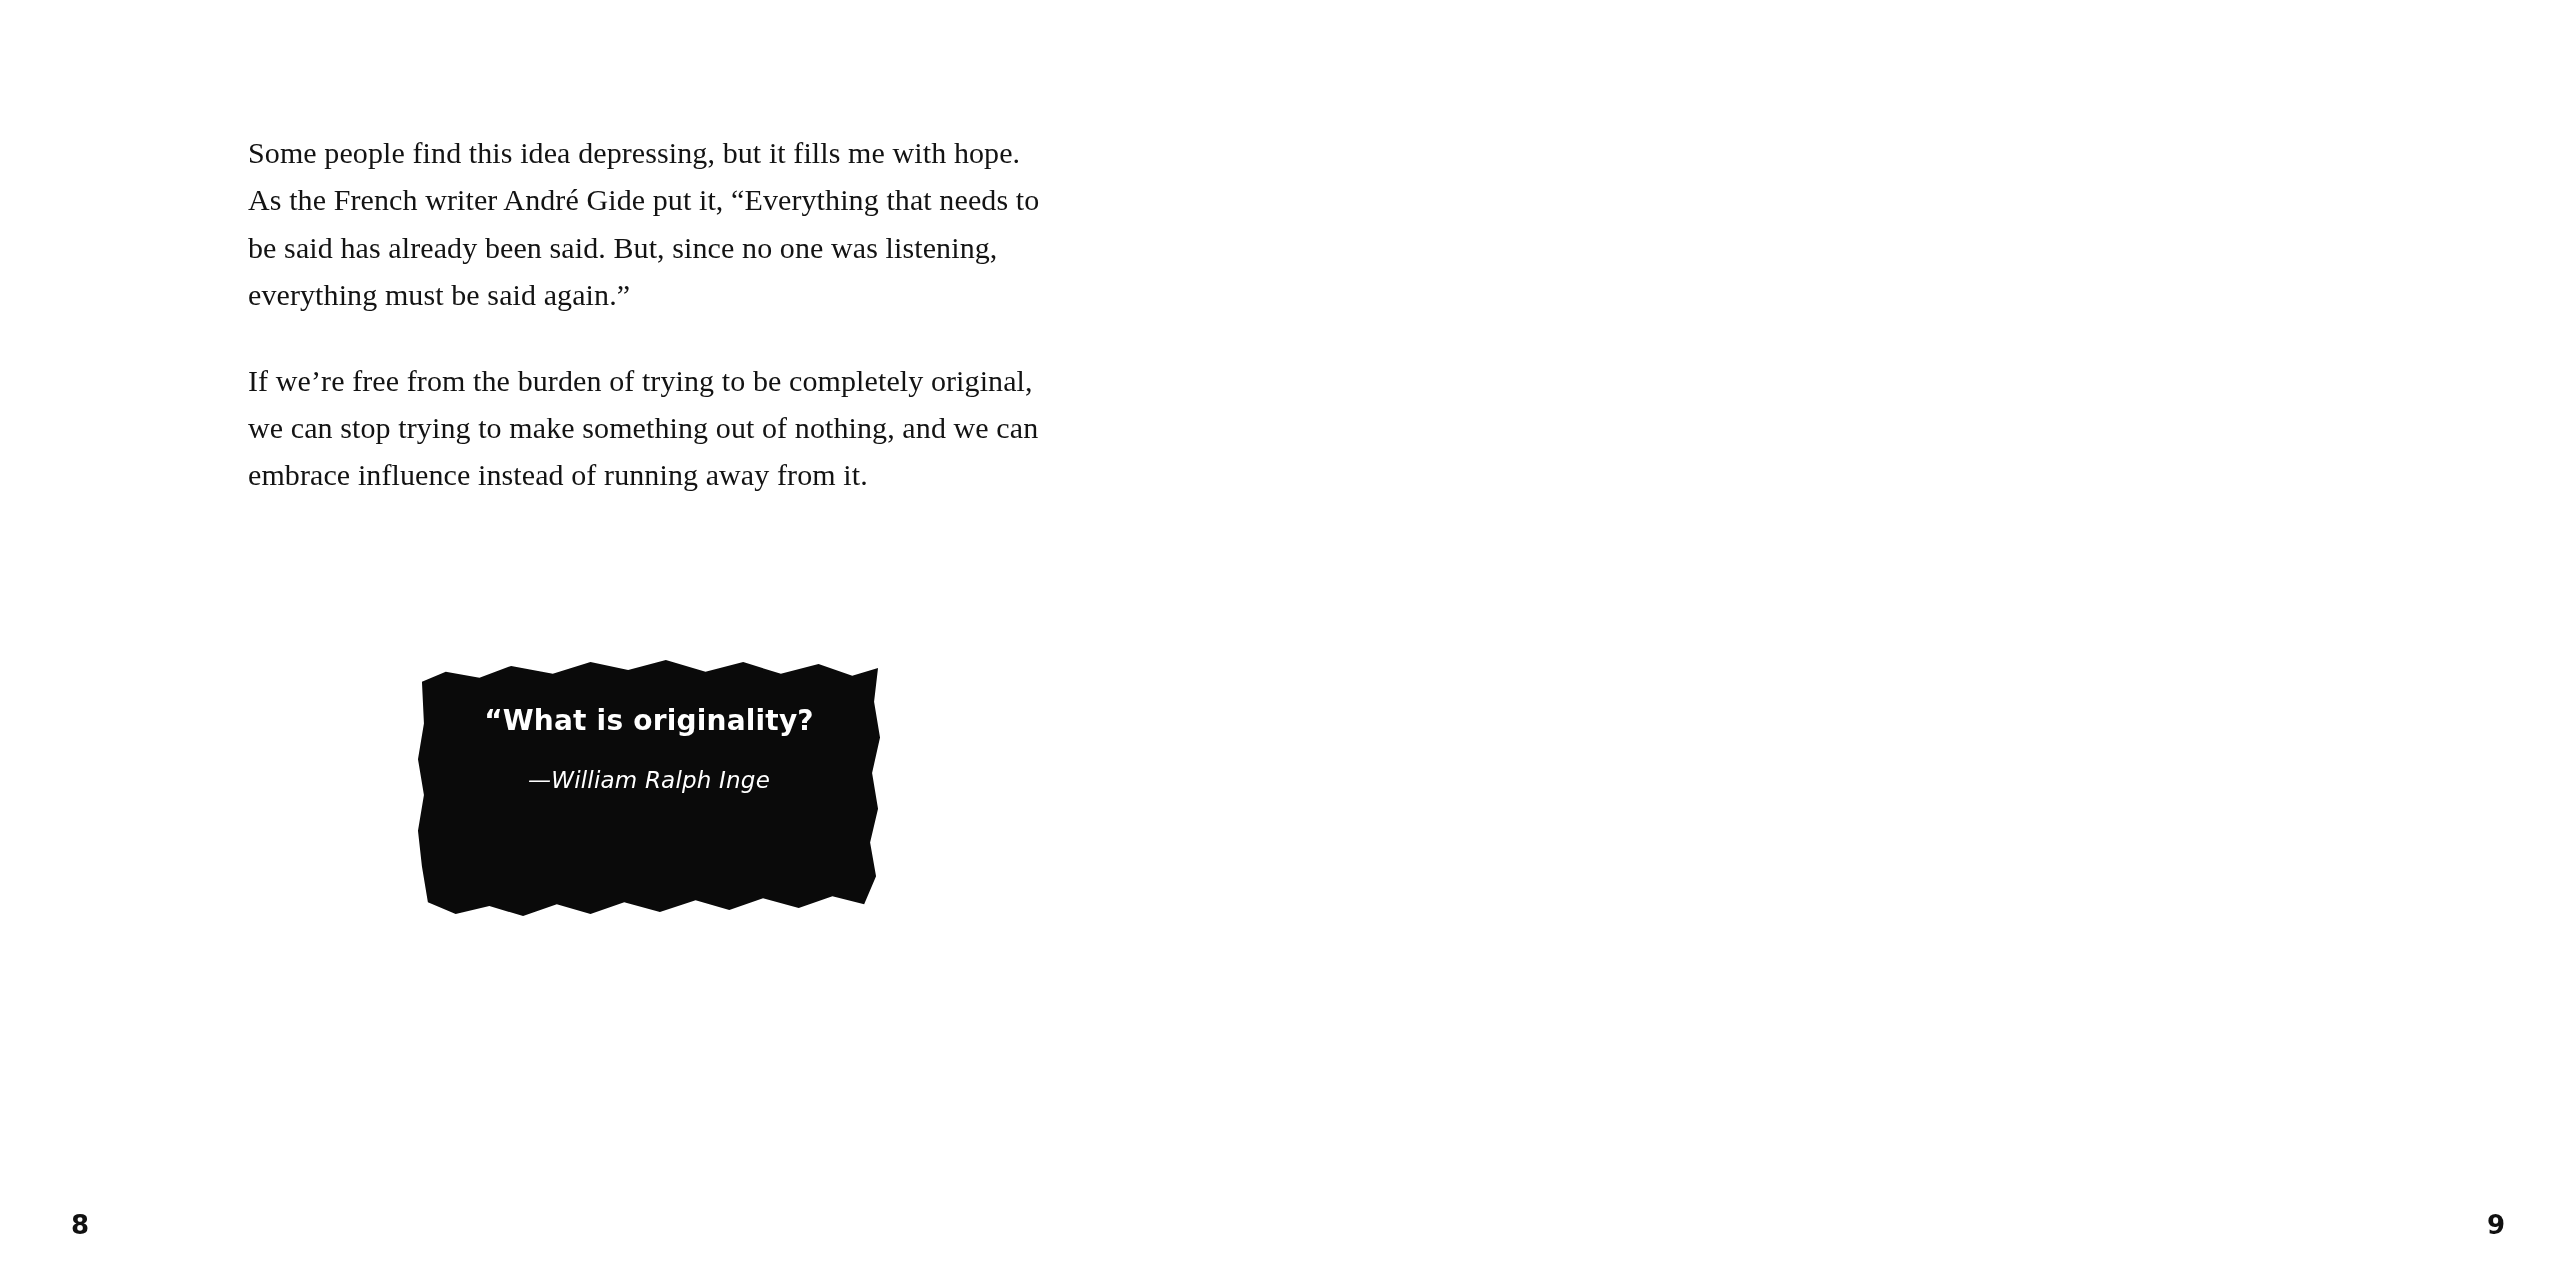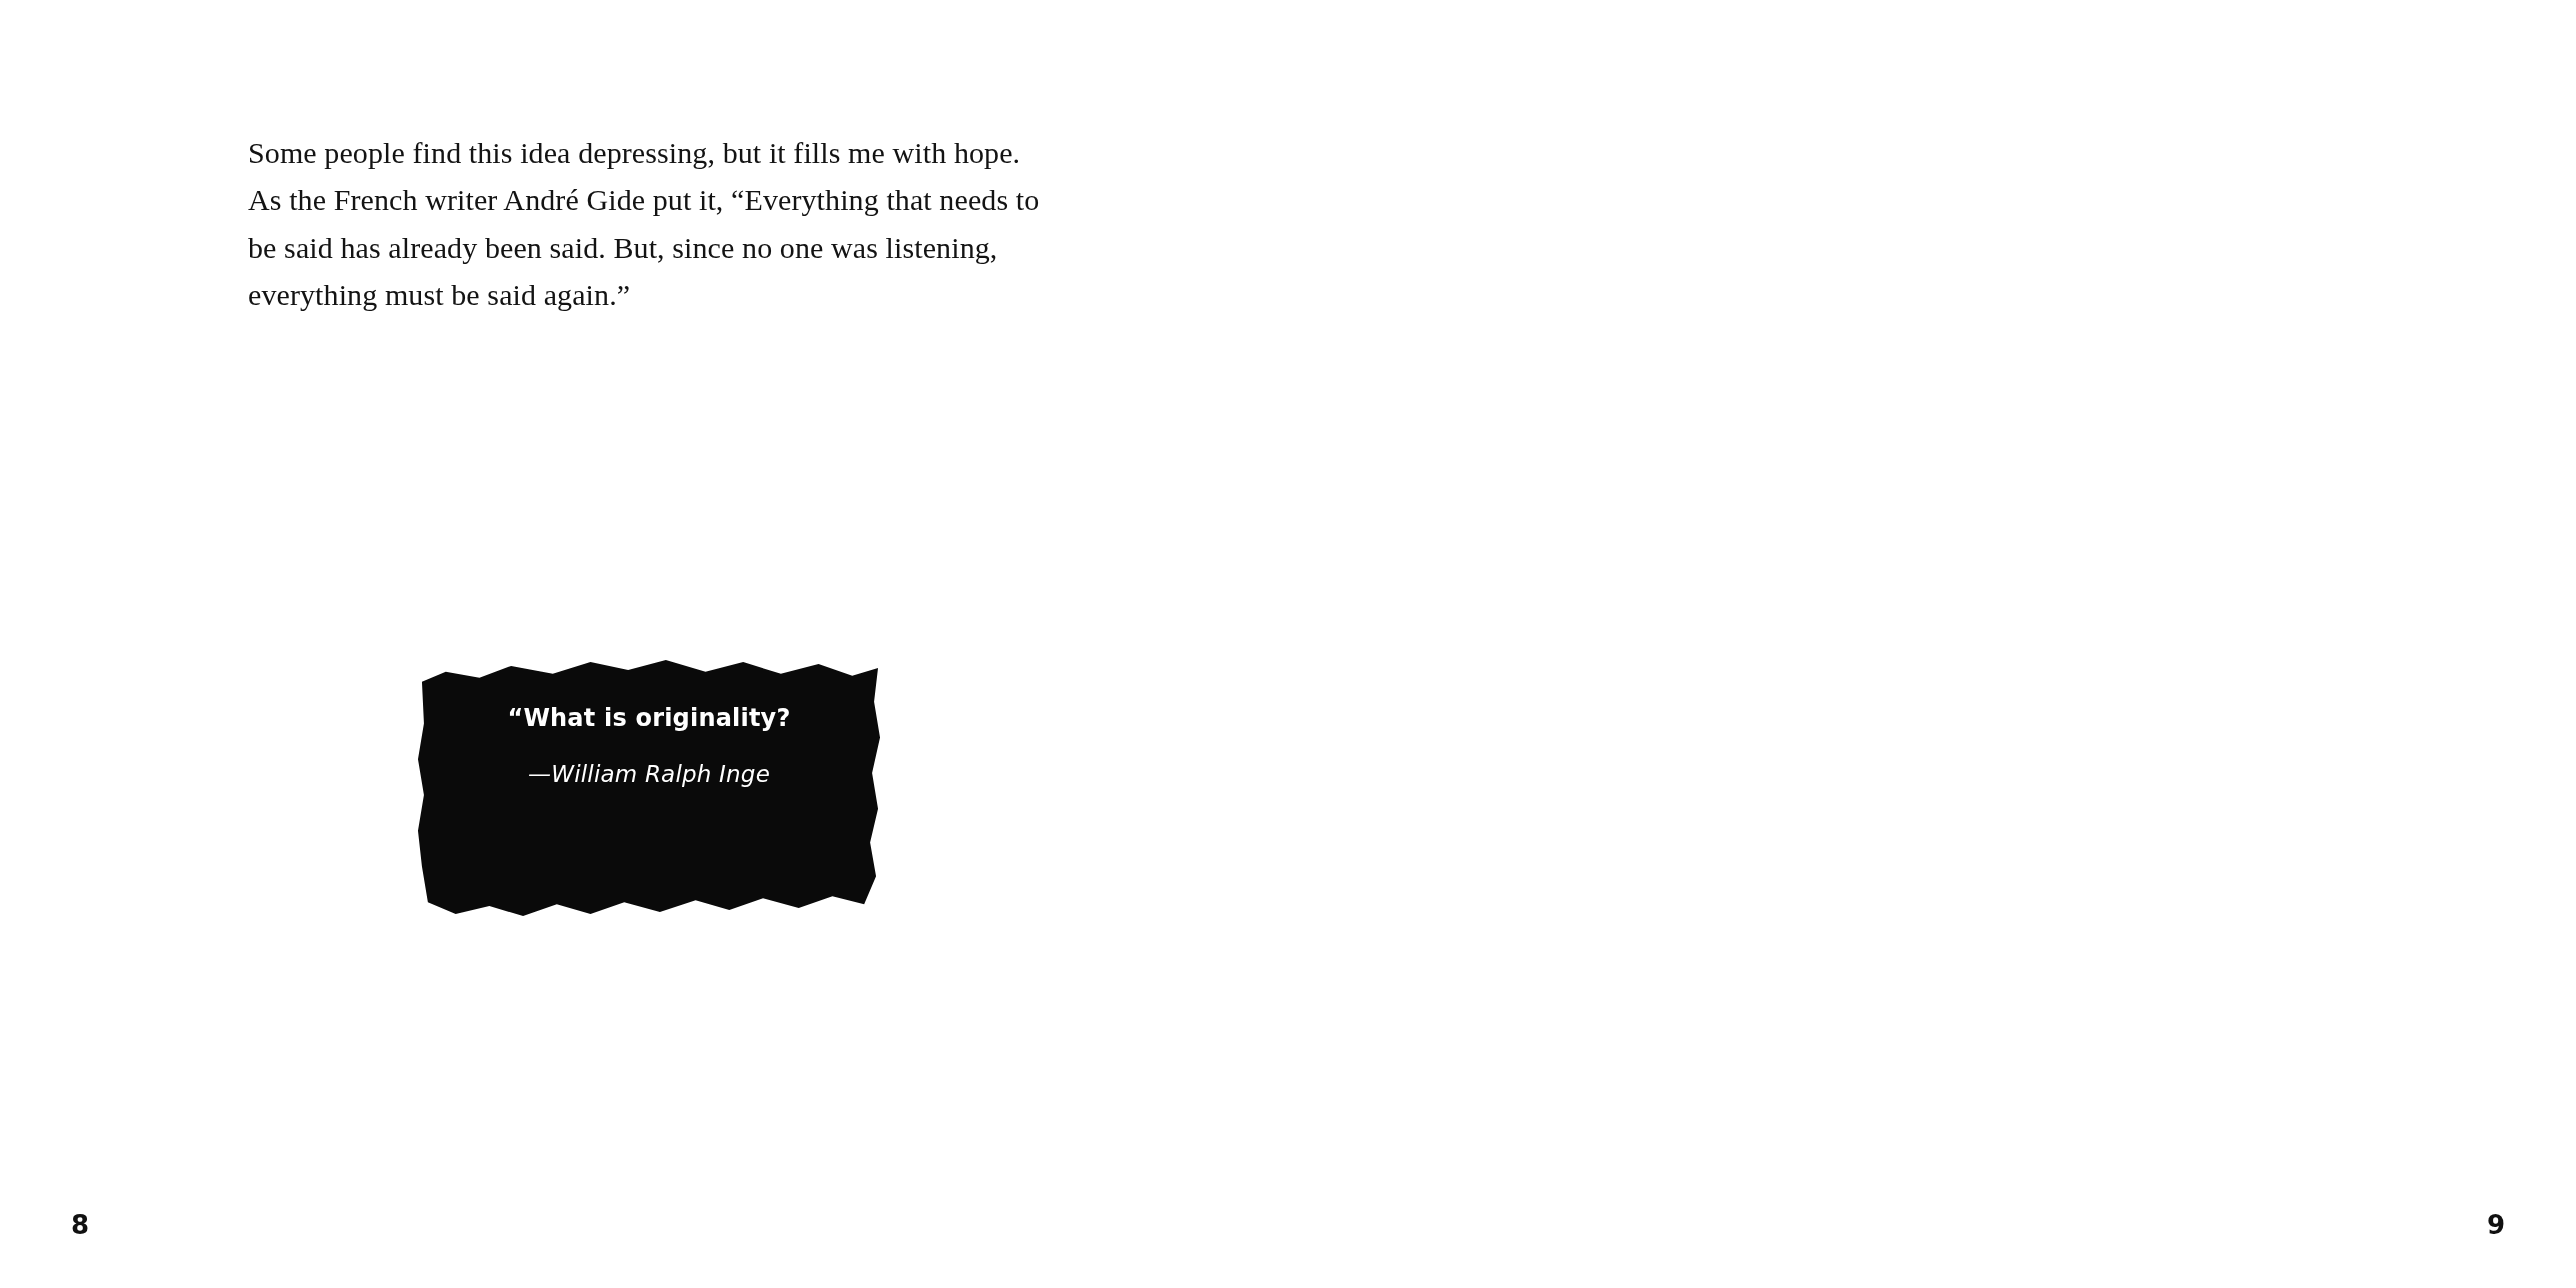--- a/index.html
+++ b/index.html
@@ -67,21 +67,21 @@
   .quote-inner {
     position: absolute;
     left: 0;
     top: 48px;
     width: 466px;
     text-align: center;
     font-family: "DejaVu Sans", sans-serif;
     color: #ffffff;
   }
   .quote-line {
-    font-size: 24px;
+    font-size: 28px;
     font-weight: bold;
     line-height: 1.38;
     letter-spacing: 0.2px;
   }
   .quote-attr {
     margin-top: 26px;
     font-size: 23px;
     font-style: italic;
     font-weight: normal;
     letter-spacing: 0.2px;
@@ -110,20 +110,21 @@
 </style>
 </head>
 <body>
 
 <div class="spread">
 
   <div class="page page-left">
 
     <div class="left-body">
       <p class="body-text">Some people find this idea depressing, but it fills me with hope. As the French writer André Gide put it, “Everything that needs to be said has already been said. But, since no one was listening, everything must be said again.”</p>
+      <p class="body-text">If we’re free from the burden of trying to be completely original, we can stop trying to make something out of nothing, and we can embrace influence instead of running away from it.</p>
     </div>
 
     <div class="quote-block">
       <svg class="quote-shape" viewBox="0 0 470 270" preserveAspectRatio="none">
         <path d="M6,28 L30,18 L64,24 L96,12 L138,20 L176,8 L214,16 L252,6 L292,18 L330,8 L368,20 L406,10 L440,22 L466,14
                  L462,48 L468,84 L460,120 L466,156 L458,190 L464,224 L452,252 L420,244 L386,256 L350,246 L316,258 L282,248
                  L246,260 L210,250 L176,262 L142,252 L108,264 L74,254 L40,262 L12,250 L6,214 L2,178 L8,142 L2,106 L8,70 Z" fill="#0a0a0a"></path>
       </svg>
       <div class="quote-inner">
         <div class="quote-line">“What is originality?</div>

